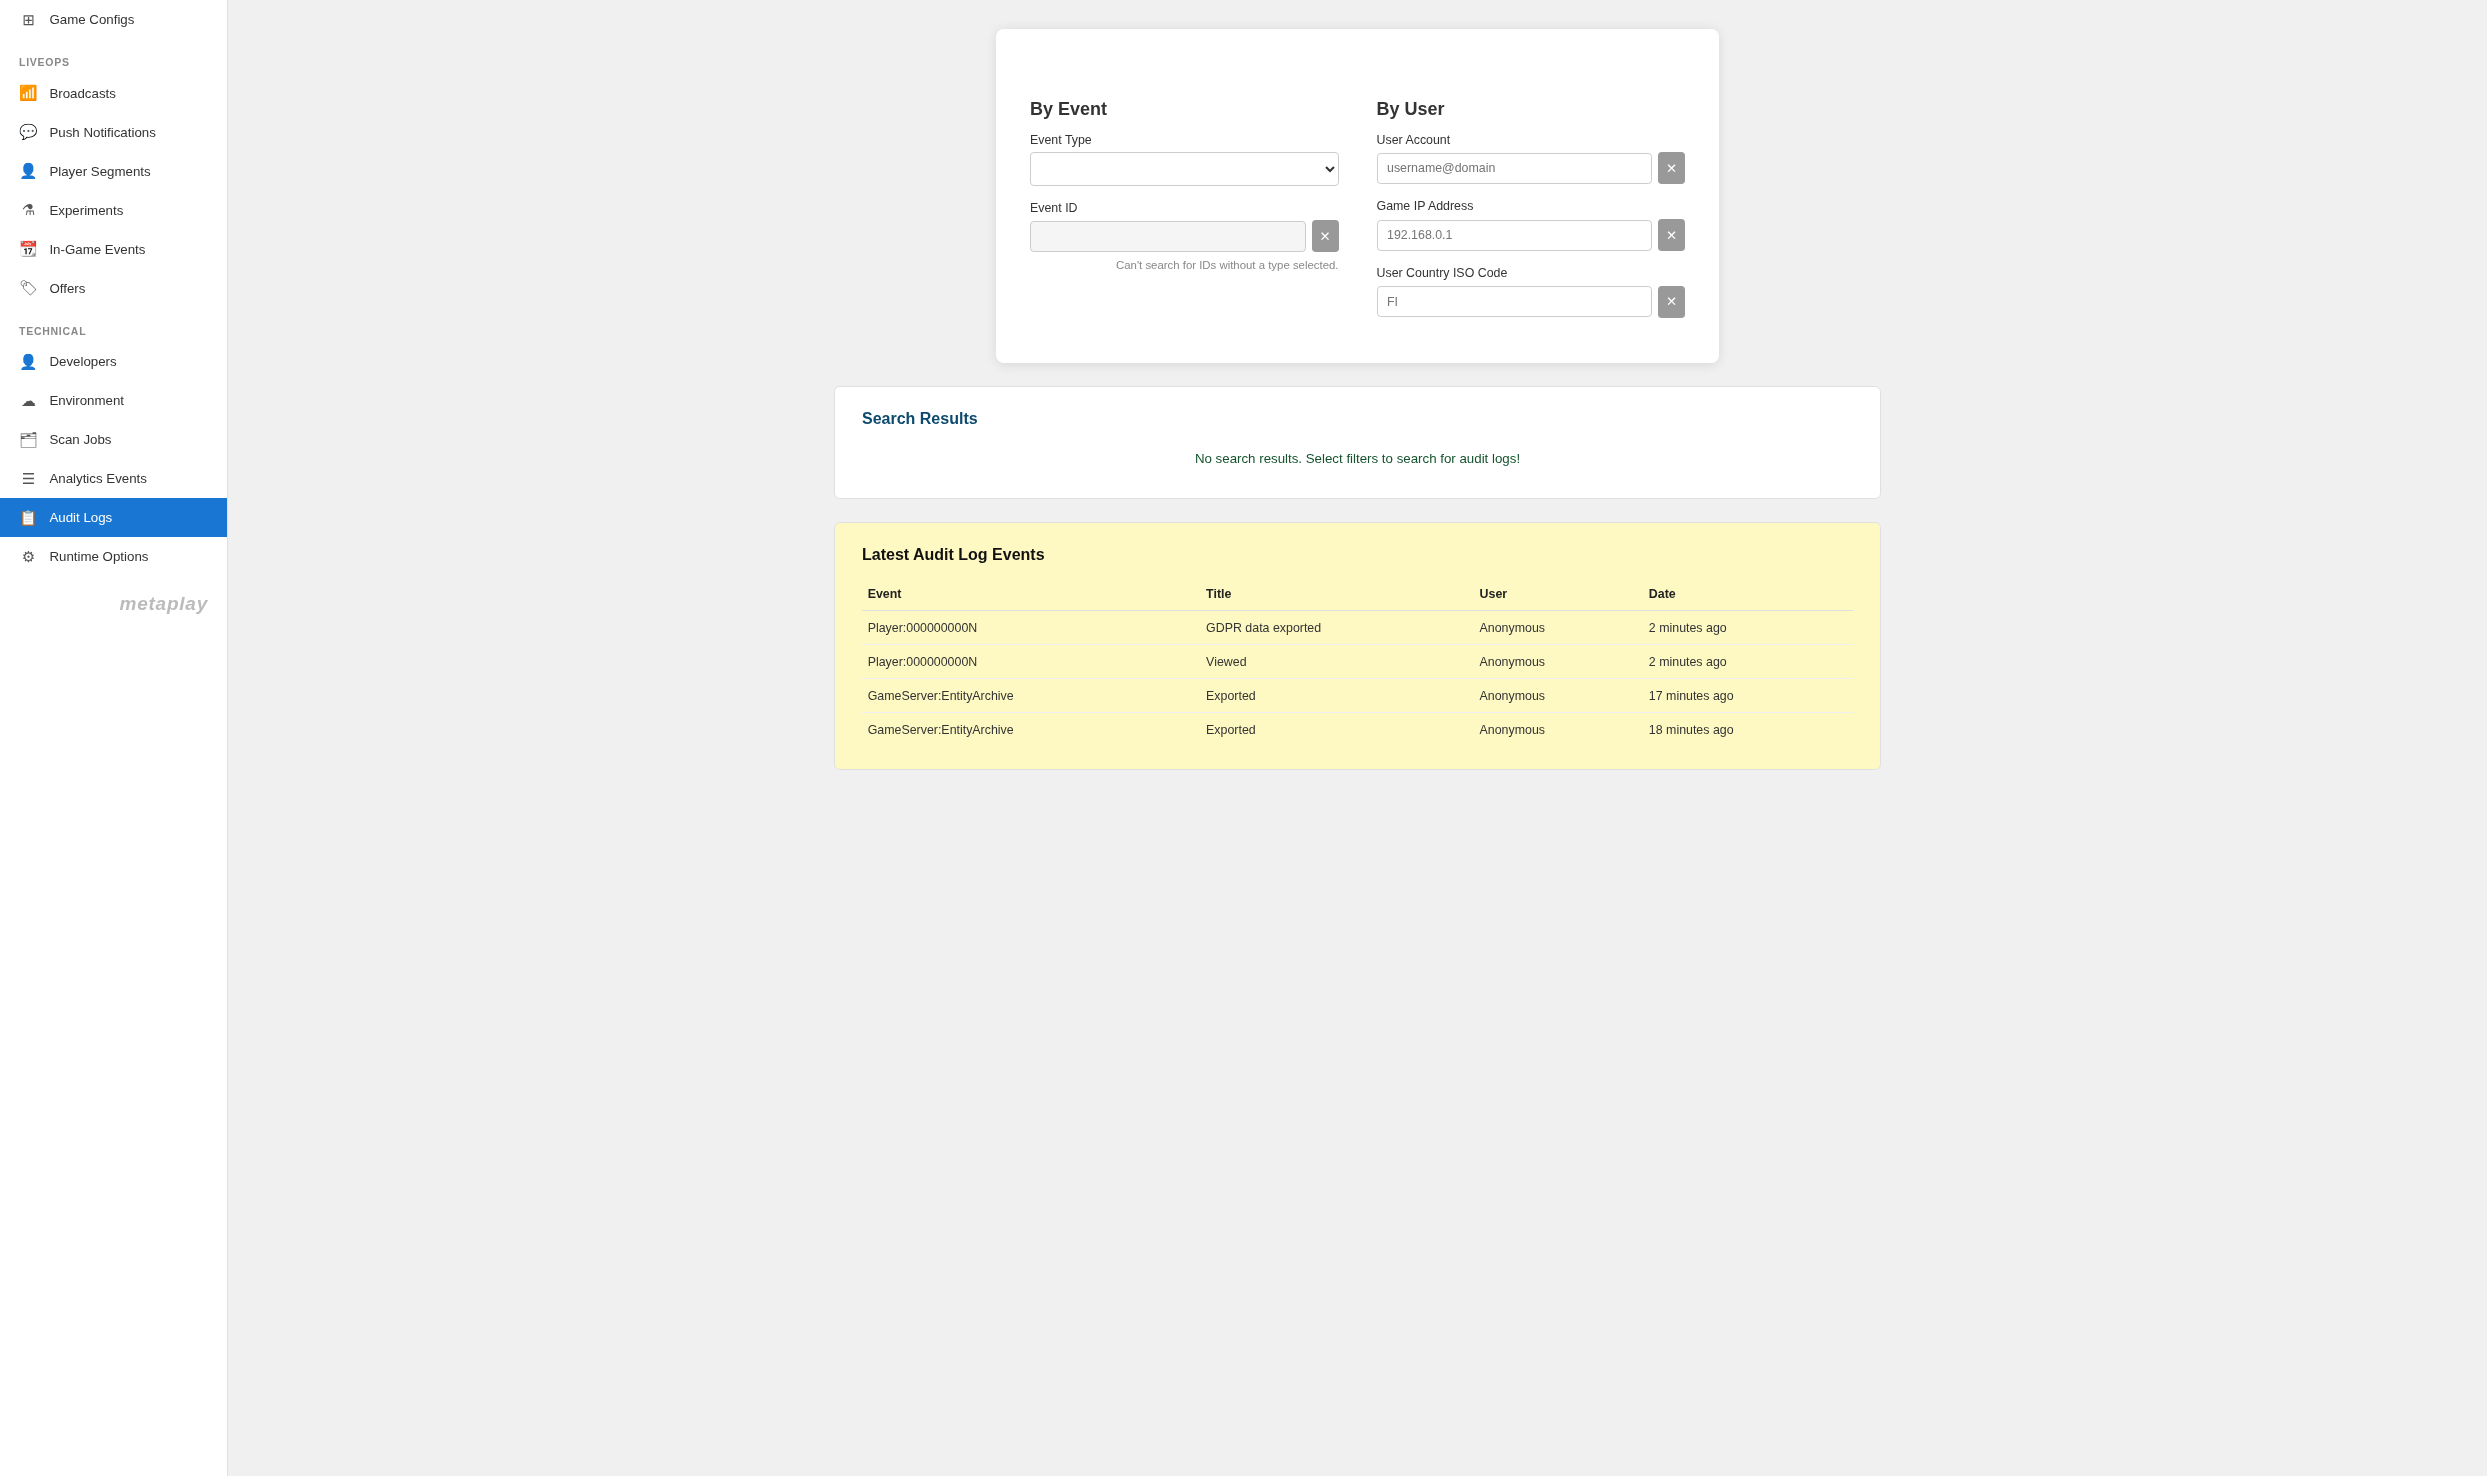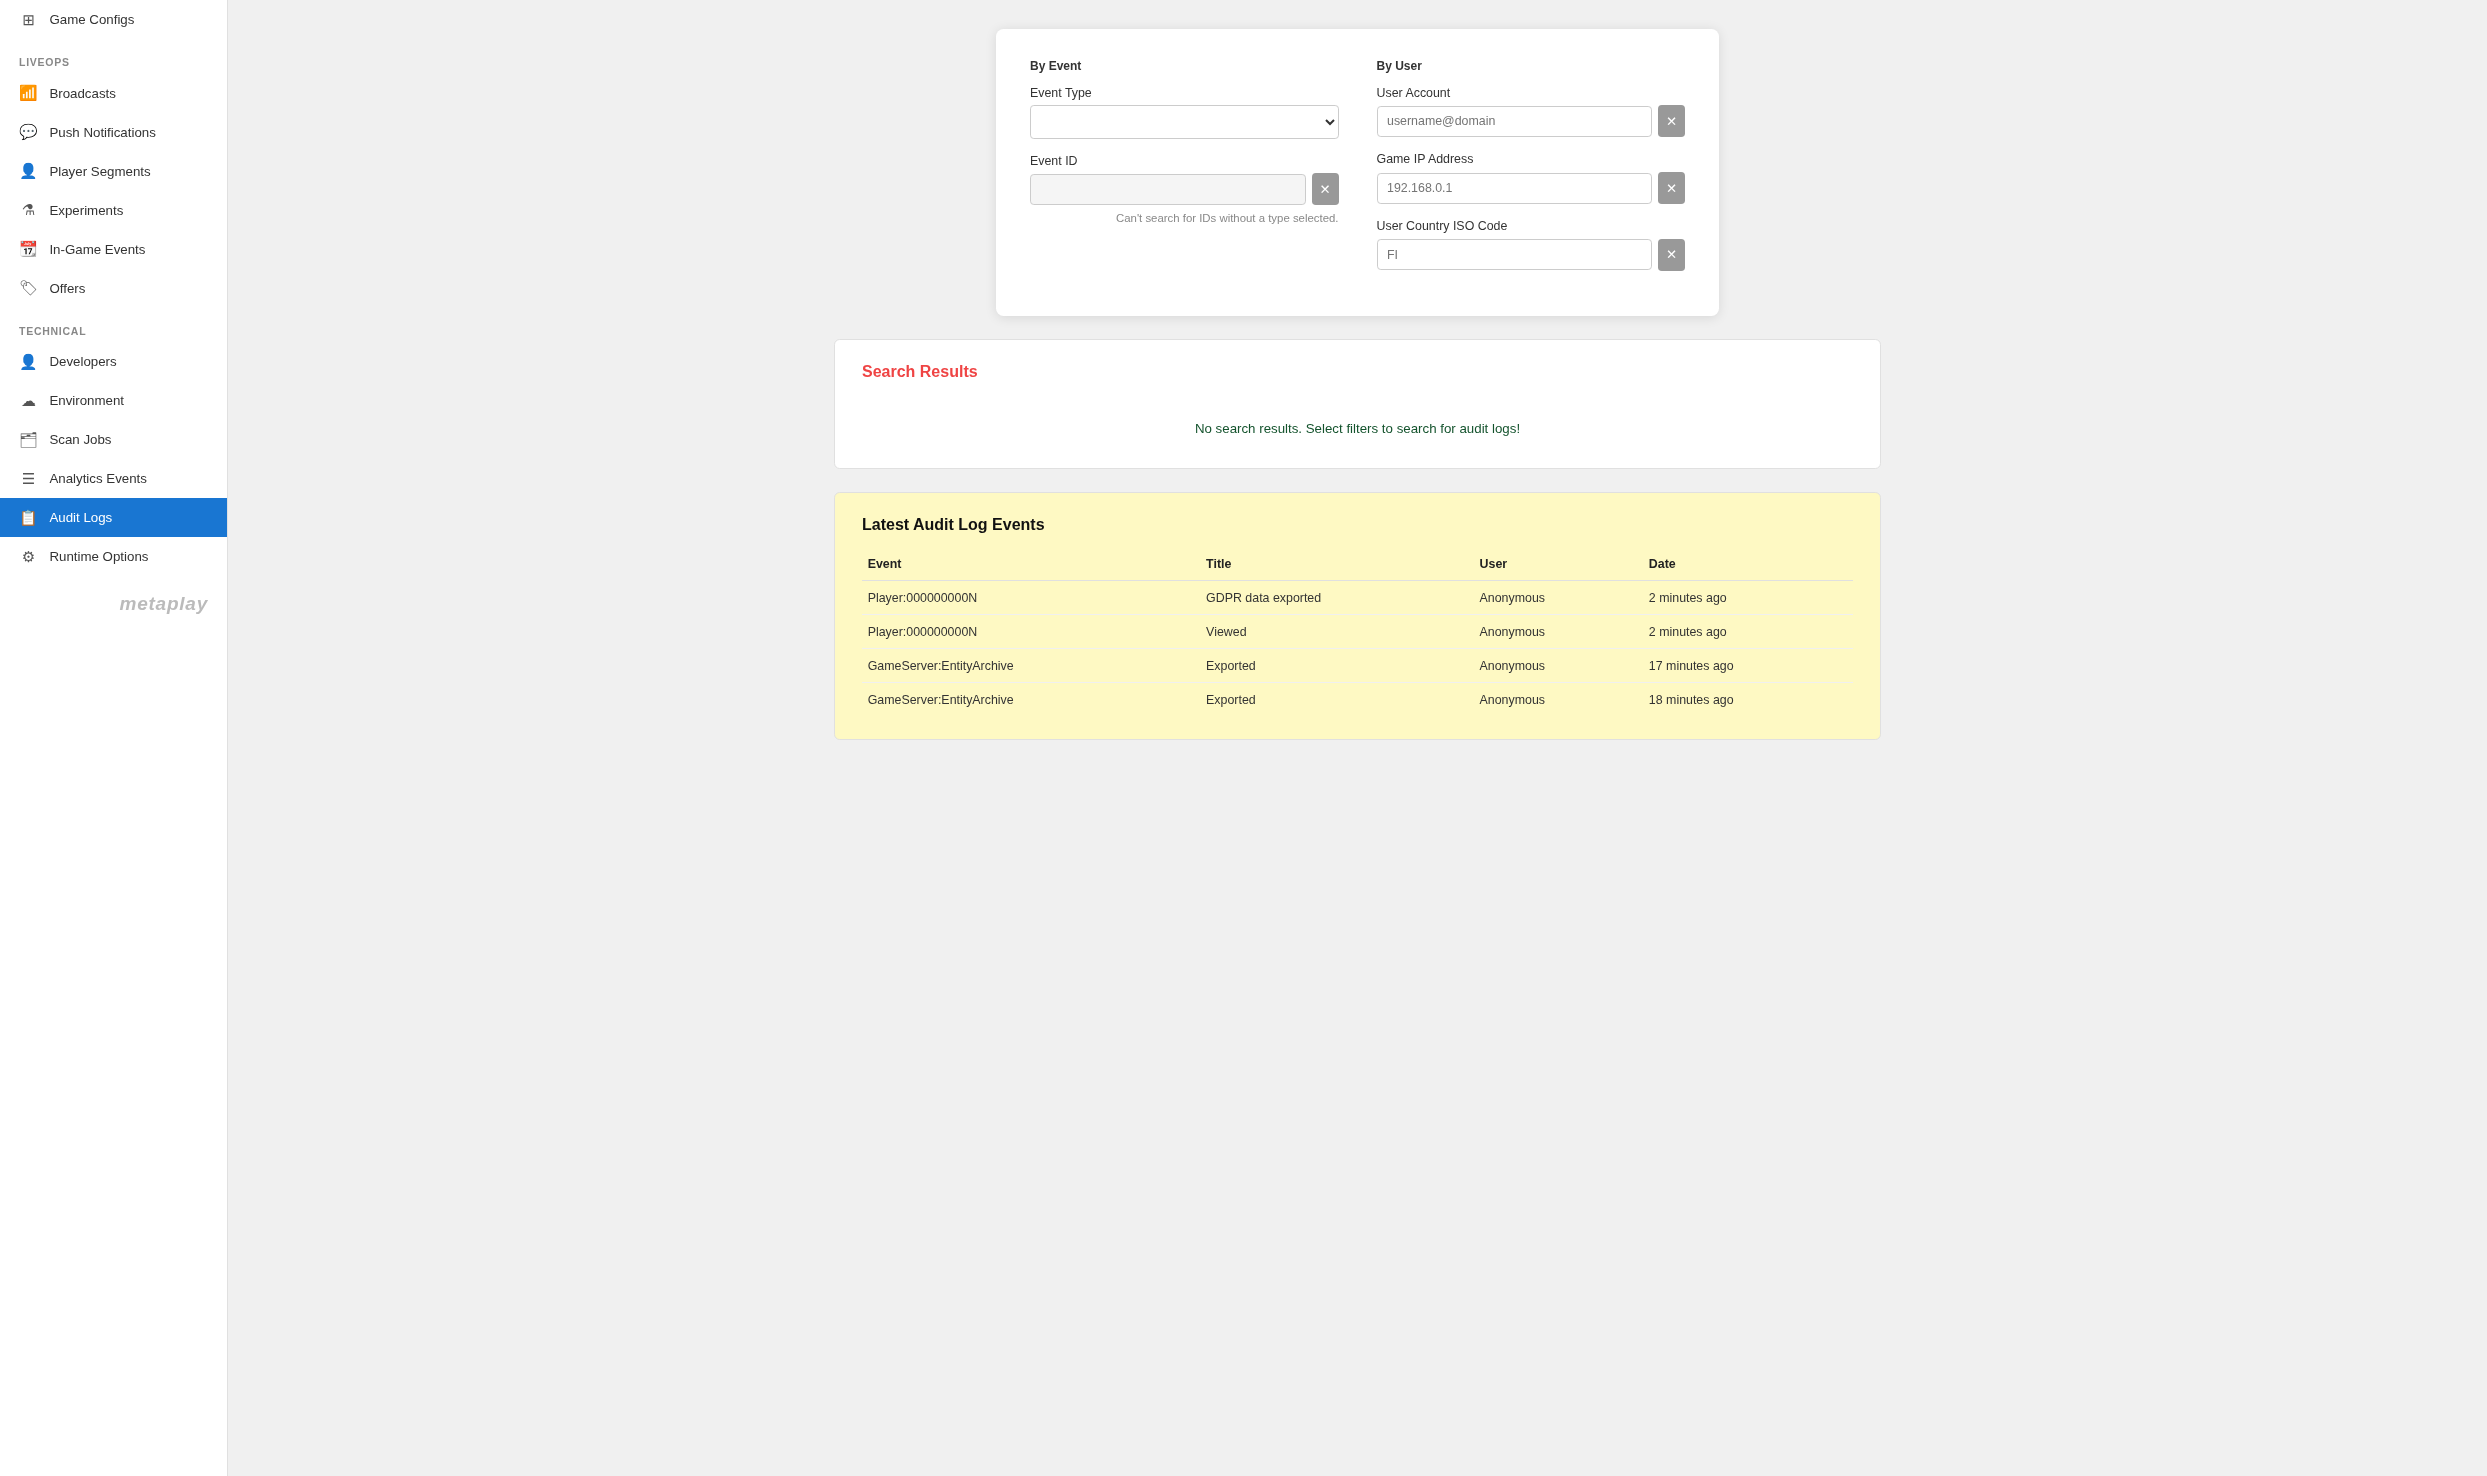--- a/index.html
+++ b/index.html
@@ -83,24 +83,25 @@
       color: #111;
     }
     .search-columns {
       display: flex;
       gap: 38px;
     }
     .search-col {
       flex: 1;
     }
     .search-col-title {
-      font-size: 12px;
+      font-size: 18px;
       font-weight: 700;
       color: #333;
       margin-bottom: 13.3px;
+      margin-top: 40px;
     }
     .field-label {
       font-size: 12.4px;
       color: #333;
       margin-bottom: 5.7px;
       font-weight: 500;
     }
     .field-row {
       display: flex;
       align-items: center;
@@ -161,22 +162,21 @@
       background: #fff;
       border-radius: 5.7px;
       border: 1px solid #e0e0e0;
       padding: 23px 27px;
       max-width: 1047px;
       margin: 0 auto 23px auto;
     }
     .results-title {
       font-size: 16px;
       font-weight: 700;
-      color: #ef4444;
-      margin-bottom: 17px;
+      color: #0c4a6e;
     }
     .no-results {
       text-align: center;
       color: #14532d;
       padding: 23px 0 9.5px 0;
       font-size: 13.3px;
     }
 
     
     .audit-card {

